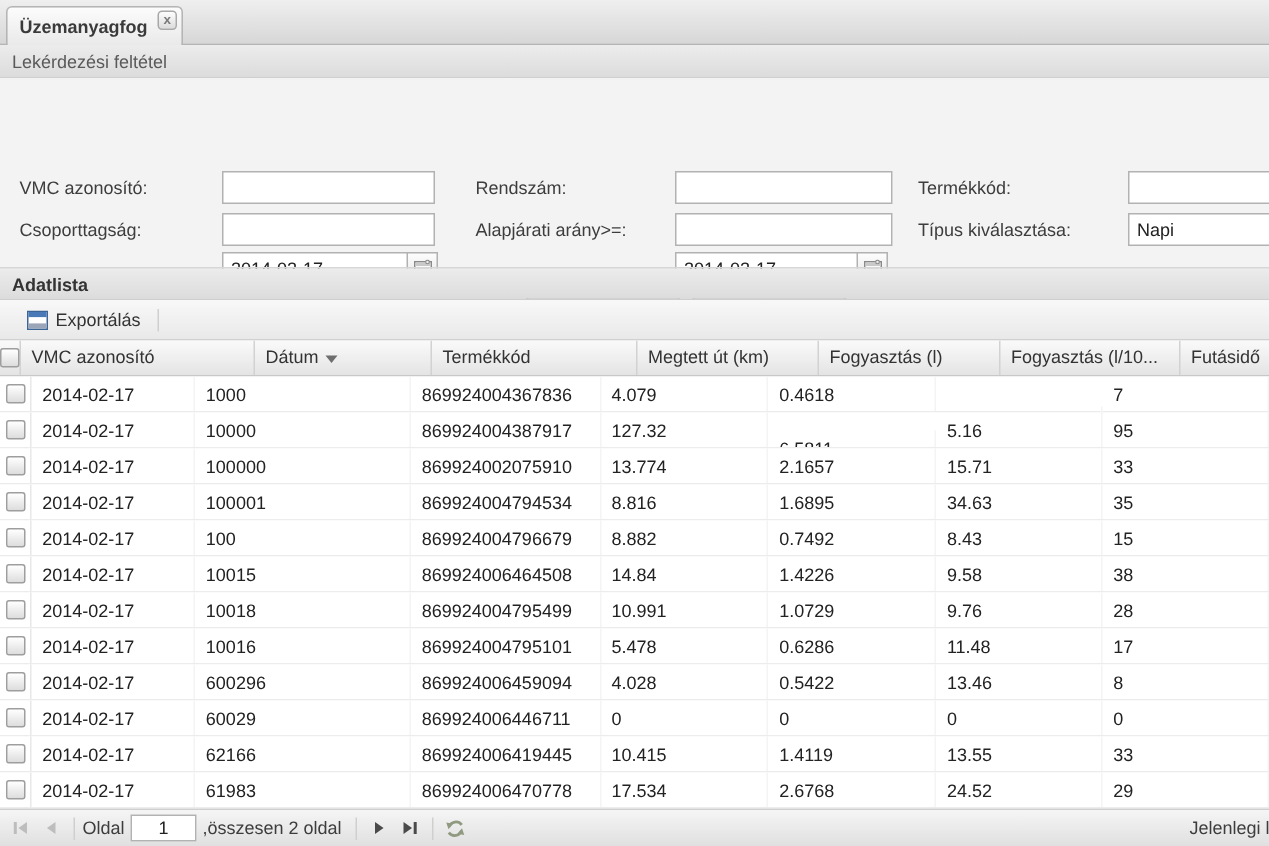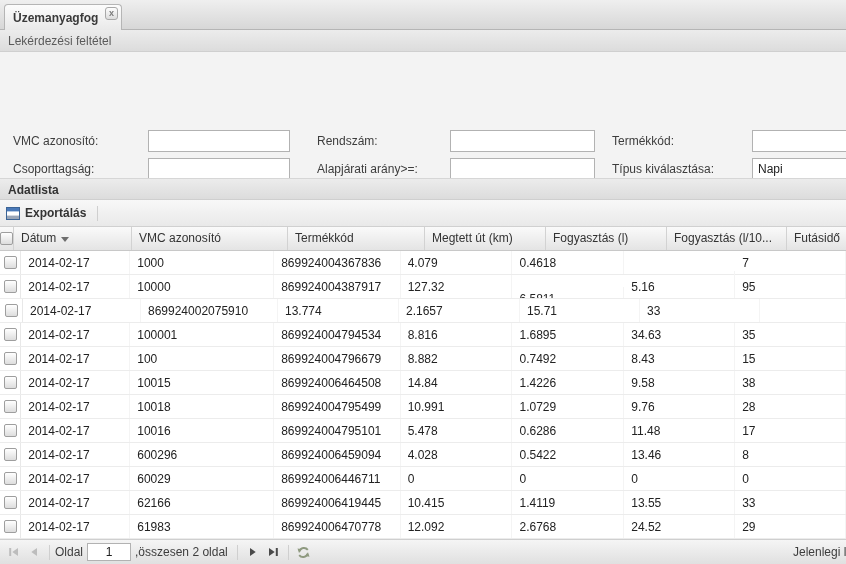--- a/index.html
+++ b/index.html
@@ -20,34 +20,34 @@
   .tab-close{position:absolute;right:3px;top:2px;width:13px;height:13px;
     border:1px solid #a8a8a8;border-radius:3px;background:linear-gradient(#fdfdfd,#dcdcdc);
     font-size:9px;line-height:10px;text-align:center;color:#7a7a7a;font-weight:bold;cursor:pointer;}
   
   .secheader{position:absolute;left:0;width:846px;height:22px;
     background:linear-gradient(#ececec,#dcdcdc);border-bottom:1px solid #cfcfcf;
     padding:4px 0 0 8px;}
   .qheader{top:30px;color:#5a5a5a;}
   .dlheader{top:178px;color:#333;font-weight:bold;border-top:1px solid #d6d6d6;}
   
-  .form{position:absolute;left:0;top:52px;width:846px;height:126px;background:#f3f3f3;margin-top:16px;}
+  .form{position:absolute;left:0;top:52px;width:846px;height:126px;background:#f3f3f3;}
   .flabel{position:absolute;color:#3d3d3d;white-space:nowrap;}
   .input{position:absolute;height:22px;border:1px solid #b2b2b2;background:#fff;
     font-family:inherit;font-size:12px;color:#222;padding:0 5px;}
   .trigger{position:absolute;width:20px;height:22px;border:1px solid #b2b2b2;border-left:none;
     background:linear-gradient(#fdfdfd,#e2e2e2);display:flex;align-items:center;justify-content:center;cursor:pointer;}
   .combo{line-height:20px;}
   .btn{position:absolute;height:24px;border:1px solid #a6a6a6;border-radius:3px;
     background:linear-gradient(#fefefe,#e0e0e0);display:flex;align-items:center;gap:5px;
     padding:0 10px;font-size:12px;color:#333;cursor:pointer;font-family:inherit;}
   
   .toolbar{position:absolute;left:0;top:200px;width:846px;height:27px;
     background:linear-gradient(#f8f8f8,#e9e9e9);border-bottom:1px solid #d0d0d0;
-    display:flex;align-items:center;padding-left:0;font-weight:bold;}
+    display:flex;align-items:center;padding-left:12px;}
   .tbtn{display:flex;align-items:center;gap:5px;padding:2px 6px;border-radius:3px;cursor:pointer;color:#333;}
   .tsep{width:1px;height:15px;background:#cfcfcf;margin:0 5px;}
   
   .gridheader{position:absolute;left:0;top:227px;width:846px;height:24px;
     background:linear-gradient(#fafafa,#e4e4e4);border-bottom:1px solid #c8c8c8;
     display:flex;overflow:hidden;}
   .hcb{width:23px;border-right:1px solid #d2d2d2;display:flex;align-items:center;justify-content:center;}
   .hcell{border-right:1px solid #d2d2d2;padding:4px 0 0 7px;color:#333;white-space:nowrap;
     overflow:hidden;display:flex;align-items:flex-start;gap:5px;cursor:pointer;}
   .sortarrow{width:0;height:0;border-left:4px solid transparent;border-right:4px solid transparent;
@@ -149,26 +149,26 @@
     <span>Exportálás</span>
   </div>
   <div class="tsep"></div>
 </div>
 
 <div class="gridheader">
   <div class="hcb">
     <div class="cb"></div>
   </div>
   <div id="hdr-cols" style="display:flex">
+      <div class="hcell" style="width: 156px;">
+        <span>VMC azonosító</span>
+      </div>
       <div class="hcell" style="width: 118px;">
         <span>Dátum</span>
         <span class="sortarrow"></span>
-      </div>
-      <div class="hcell" style="width: 156px;">
-        <span>VMC azonosító</span>
       </div>
       <div class="hcell" style="width: 137px;">
         <span>Termékkód</span>
       </div>
       <div class="hcell" style="width: 121px;">
         <span>Megtett út (km)</span>
       </div>
       <div class="hcell" style="width: 121px;">
         <span>Fogyasztás (l)</span>
       </div>
@@ -204,20 +204,21 @@
       <div class="gcell" style="width: 121px;">127.32</div>
       <div class="gcell" style="width: 121px; margin-top: 12px;">6.5811</div>
       <div class="gcell" style="width: 120px;">5.16</div>
       <div class="gcell" style="width: 120px;">95</div>
     </div>
     <div class="grow">
       <div class="gcb">
         <div class="cb"></div>
       </div>
       <div class="gcell" style="width: 118px;">2014-02-17</div>
+      <div class="gcell" style="width: 156px;">100000</div>
       <div class="gcell" style="width: 137px;">869924002075910</div>
       <div class="gcell" style="width: 121px;">13.774</div>
       <div class="gcell" style="width: 121px;">2.1657</div>
       <div class="gcell" style="width: 120px;">15.71</div>
       <div class="gcell" style="width: 120px;">33</div>
     </div>
     <div class="grow">
       <div class="gcb">
         <div class="cb"></div>
       </div>
@@ -313,21 +314,21 @@
       <div class="gcell" style="width: 120px;">13.55</div>
       <div class="gcell" style="width: 120px;">33</div>
     </div>
     <div class="grow">
       <div class="gcb">
         <div class="cb"></div>
       </div>
       <div class="gcell" style="width: 118px;">2014-02-17</div>
       <div class="gcell" style="width: 156px;">61983</div>
       <div class="gcell" style="width: 137px;">869924006470778</div>
-      <div class="gcell" style="width: 121px;">12.092</div>
+      <div class="gcell" style="width: 121px;">17.534</div>
       <div class="gcell" style="width: 121px;">2.6768</div>
       <div class="gcell" style="width: 120px;">24.52</div>
       <div class="gcell" style="width: 120px;">29</div>
     </div>
   </div>
 
 <div class="pagebar">
   <div class="pbtn">
     <svg width="16" height="16" viewBox="0 0 16 16">
       <rect x="3.2" y="4" width="2" height="8" style="fill:var(--arrow_disabled)"></rect>

